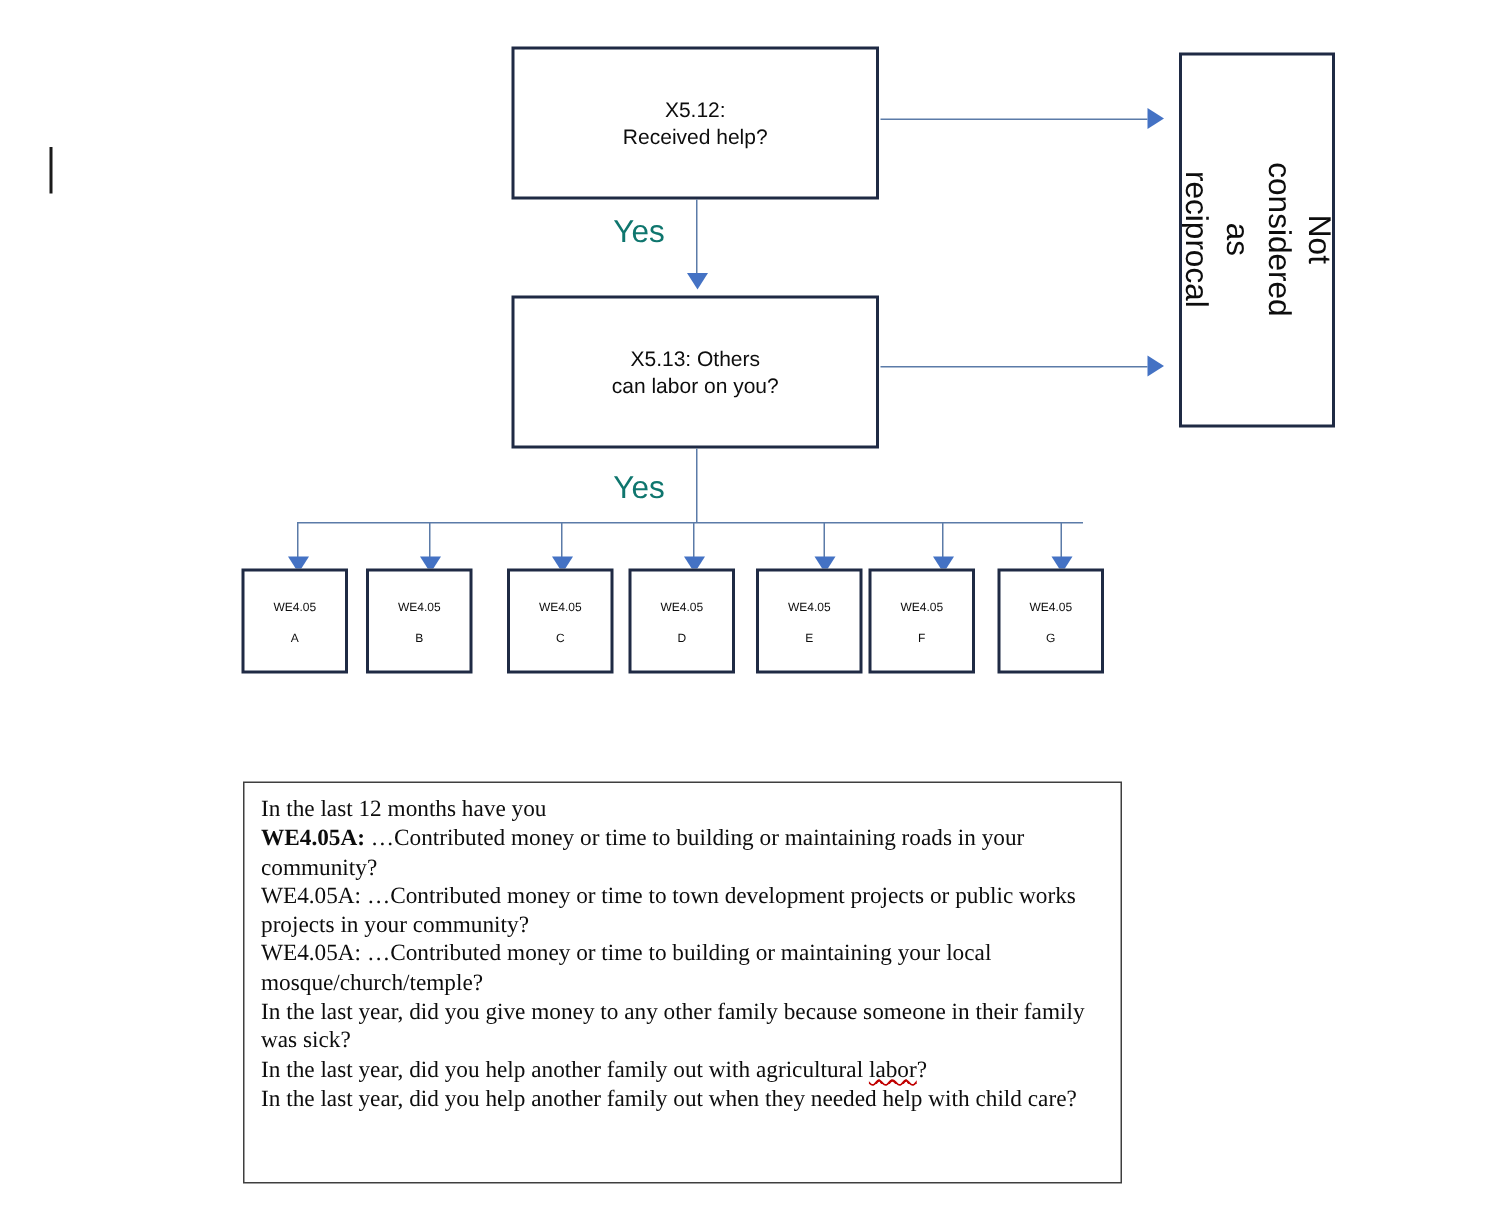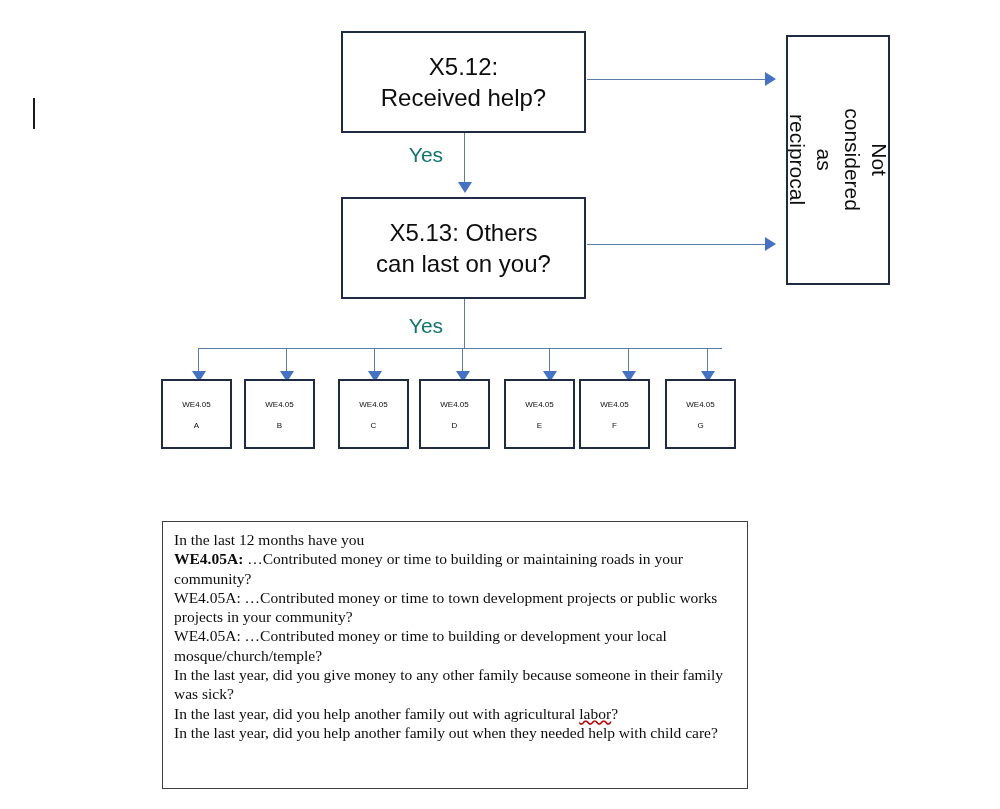--- a/index.html
+++ b/index.html
@@ -33,21 +33,21 @@
     box-sizing: border-box;
     background: #ffffff;
     border: 2px solid #1F2A44;
     display: flex;
     align-items: center;
     justify-content: center;
     text-align: center;
   }
   .node-label {
     font-family: "Liberation Sans", sans-serif;
-    font-size: 24px;
+    font-size: 14px;
     line-height: 1.30;
     color: #0d0d0d;
     white-space: pre-line;
   }
 
   
   .node-vertical {
     position: absolute;
     box-sizing: border-box;
     background: #ffffff;
@@ -159,21 +159,21 @@
   <div class="conn-line h" style="left:587px; top:79px; width:178px;"></div>
   <div class="arrowhead right" style="left:765px; top:72px;"></div>
 
   <div class="branch-label" style="left:396px; top:143px; width:60px;">Yes</div>
 
   <div class="conn-line v" style="left:464px; top:133px; height:51px;"></div>
   <div class="arrowhead down" style="left:458px; top:182px;"></div>
 
   <div class="node" style="left:341px; top:197px; width:245px; height:102px;">
     <div class="node-label">X5.13: Others
-can last on you?</div>
+can labor on you?</div>
   </div>
 
   <div class="conn-line h" style="left:587px; top:244px; width:178px;"></div>
   <div class="arrowhead right" style="left:765px; top:237px;"></div>
 
   <div class="node-vertical" style="left:786px; top:35px; width:104px; height:250px;">
     <div class="vert-text">Not considered
 as reciprocal</div>
   </div>
 
@@ -261,21 +261,21 @@
 
       <p class="qline">
         <span class="qcode">WE4.05A:</span><span> </span><span>…Contributed money or time to building or maintaining roads in your community?</span>
       </p>
 
       <p class="qline">
         <span>WE4.05A:</span><span> </span><span>…Contributed money or time to town development projects or public works projects in your community?</span>
       </p>
 
       <p class="qline">
-        <span>WE4.05A:</span><span> </span><span>…Contributed money or time to building or development your local mosque/church/temple?</span>
+        <span>WE4.05A:</span><span> </span><span>…Contributed money or time to building or maintaining your local mosque/church/temple?</span>
       </p>
 
       <p class="qline">
         <span>In the last year, did you give money to any other family because someone in their family was sick?</span>
       </p>
 
       <p class="qline">
         <span>In the last year, did you help another family out with agricultural </span><span class="spellerror">labor</span><span>?</span>
       </p>
 

